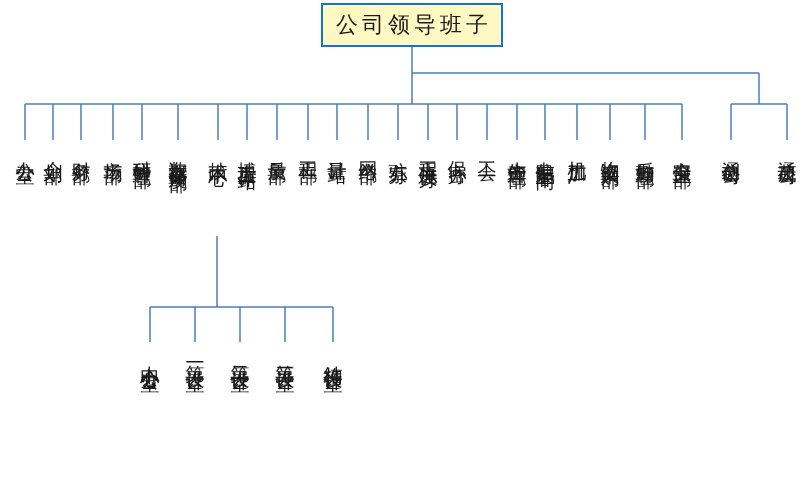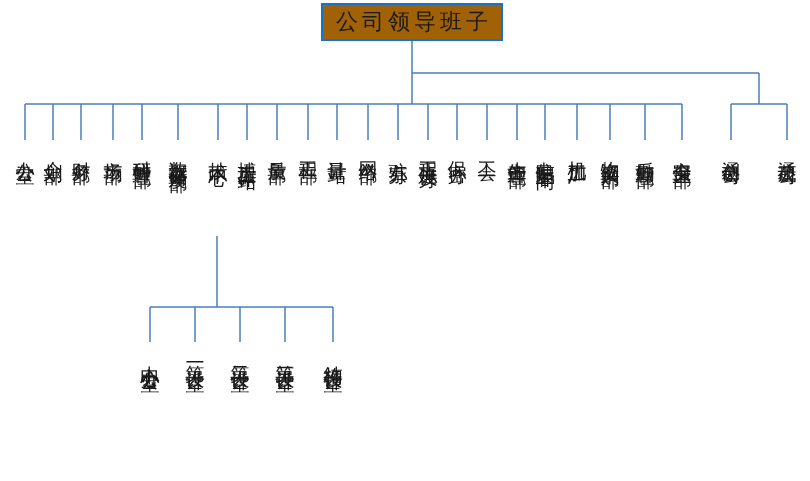--- a/index.html
+++ b/index.html
@@ -3,25 +3,25 @@
 <meta charset="utf-8">
 <style>
   html,body{margin:0;padding:0;background:#fff;}
   .canvas{
     position:relative;width:810px;height:481px;
     background:var(--background,#ffffff);
     overflow:hidden;
     font-family:"Liberation Serif","DejaVu Serif",serif;
   }
   .root-box{
-    position:absolute;left:321px;top:3px;width:182px;height:38px;
+    position:absolute;left:321px;top:3px;width:182px;height:44px;
     box-sizing:border-box;border:2px solid var(--box-border,#1573d0);
     display:flex;align-items:center;justify-content:center;
     font-size:22px;letter-spacing:4px;text-indent:4px;
-    color:var(--text,#1a1a1a);background:#a16207;
+    color:var(--text,#1a1a1a);background:#fef9c3;
   }
   svg.lines{position:absolute;left:0;top:0;width:810px;height:481px;}
   svg.lines line{stroke:var(--line,#4a7ebd);stroke-width:1.5;}
   .vlabel{
     position:absolute;top:146px;
     writing-mode:vertical-rl;text-orientation:upright;
     font-size:19px;line-height:22px;letter-spacing:2px;
     color:var(--text,#1a1a1a);white-space:nowrap;
   }
   .vlabel.sub{top:350px;}

